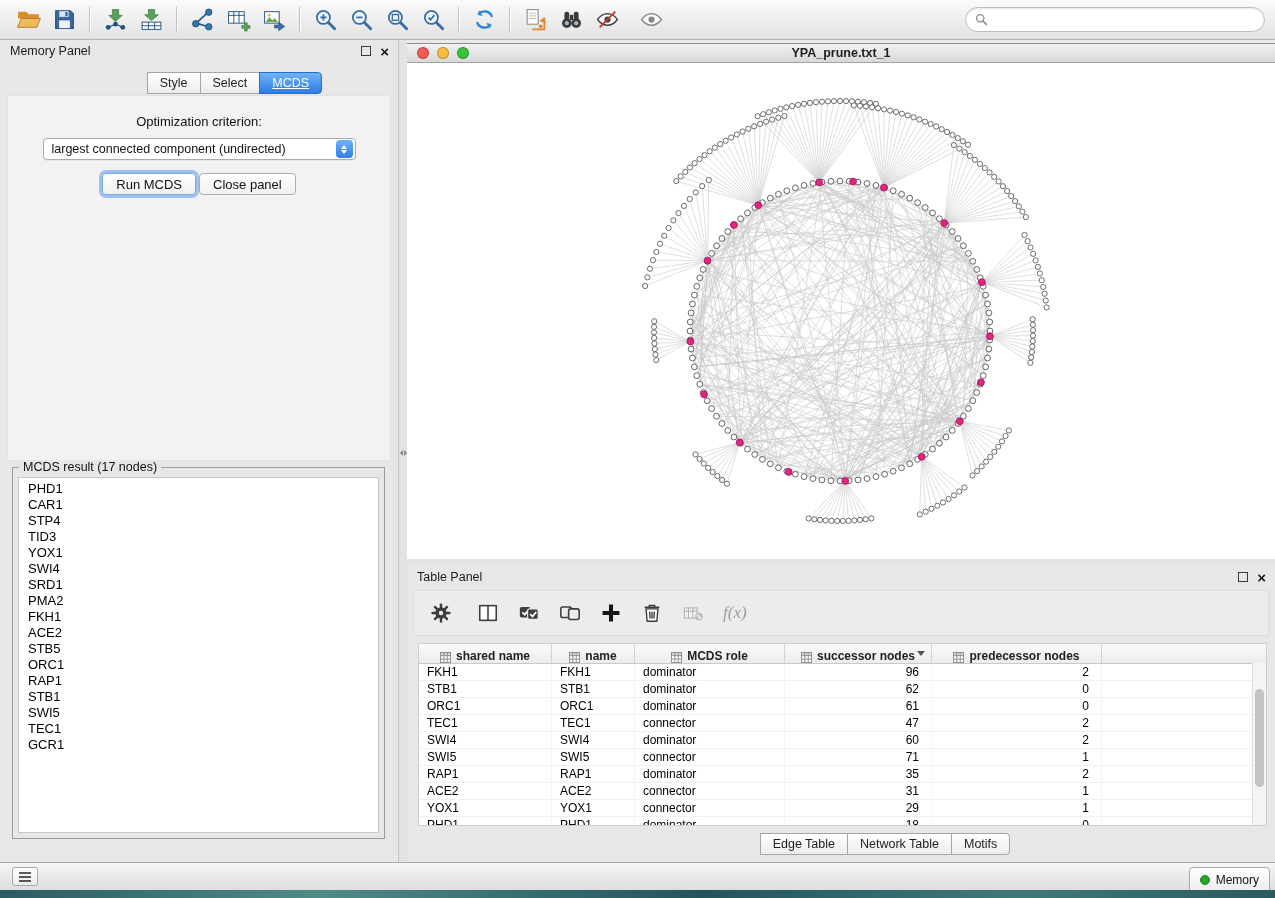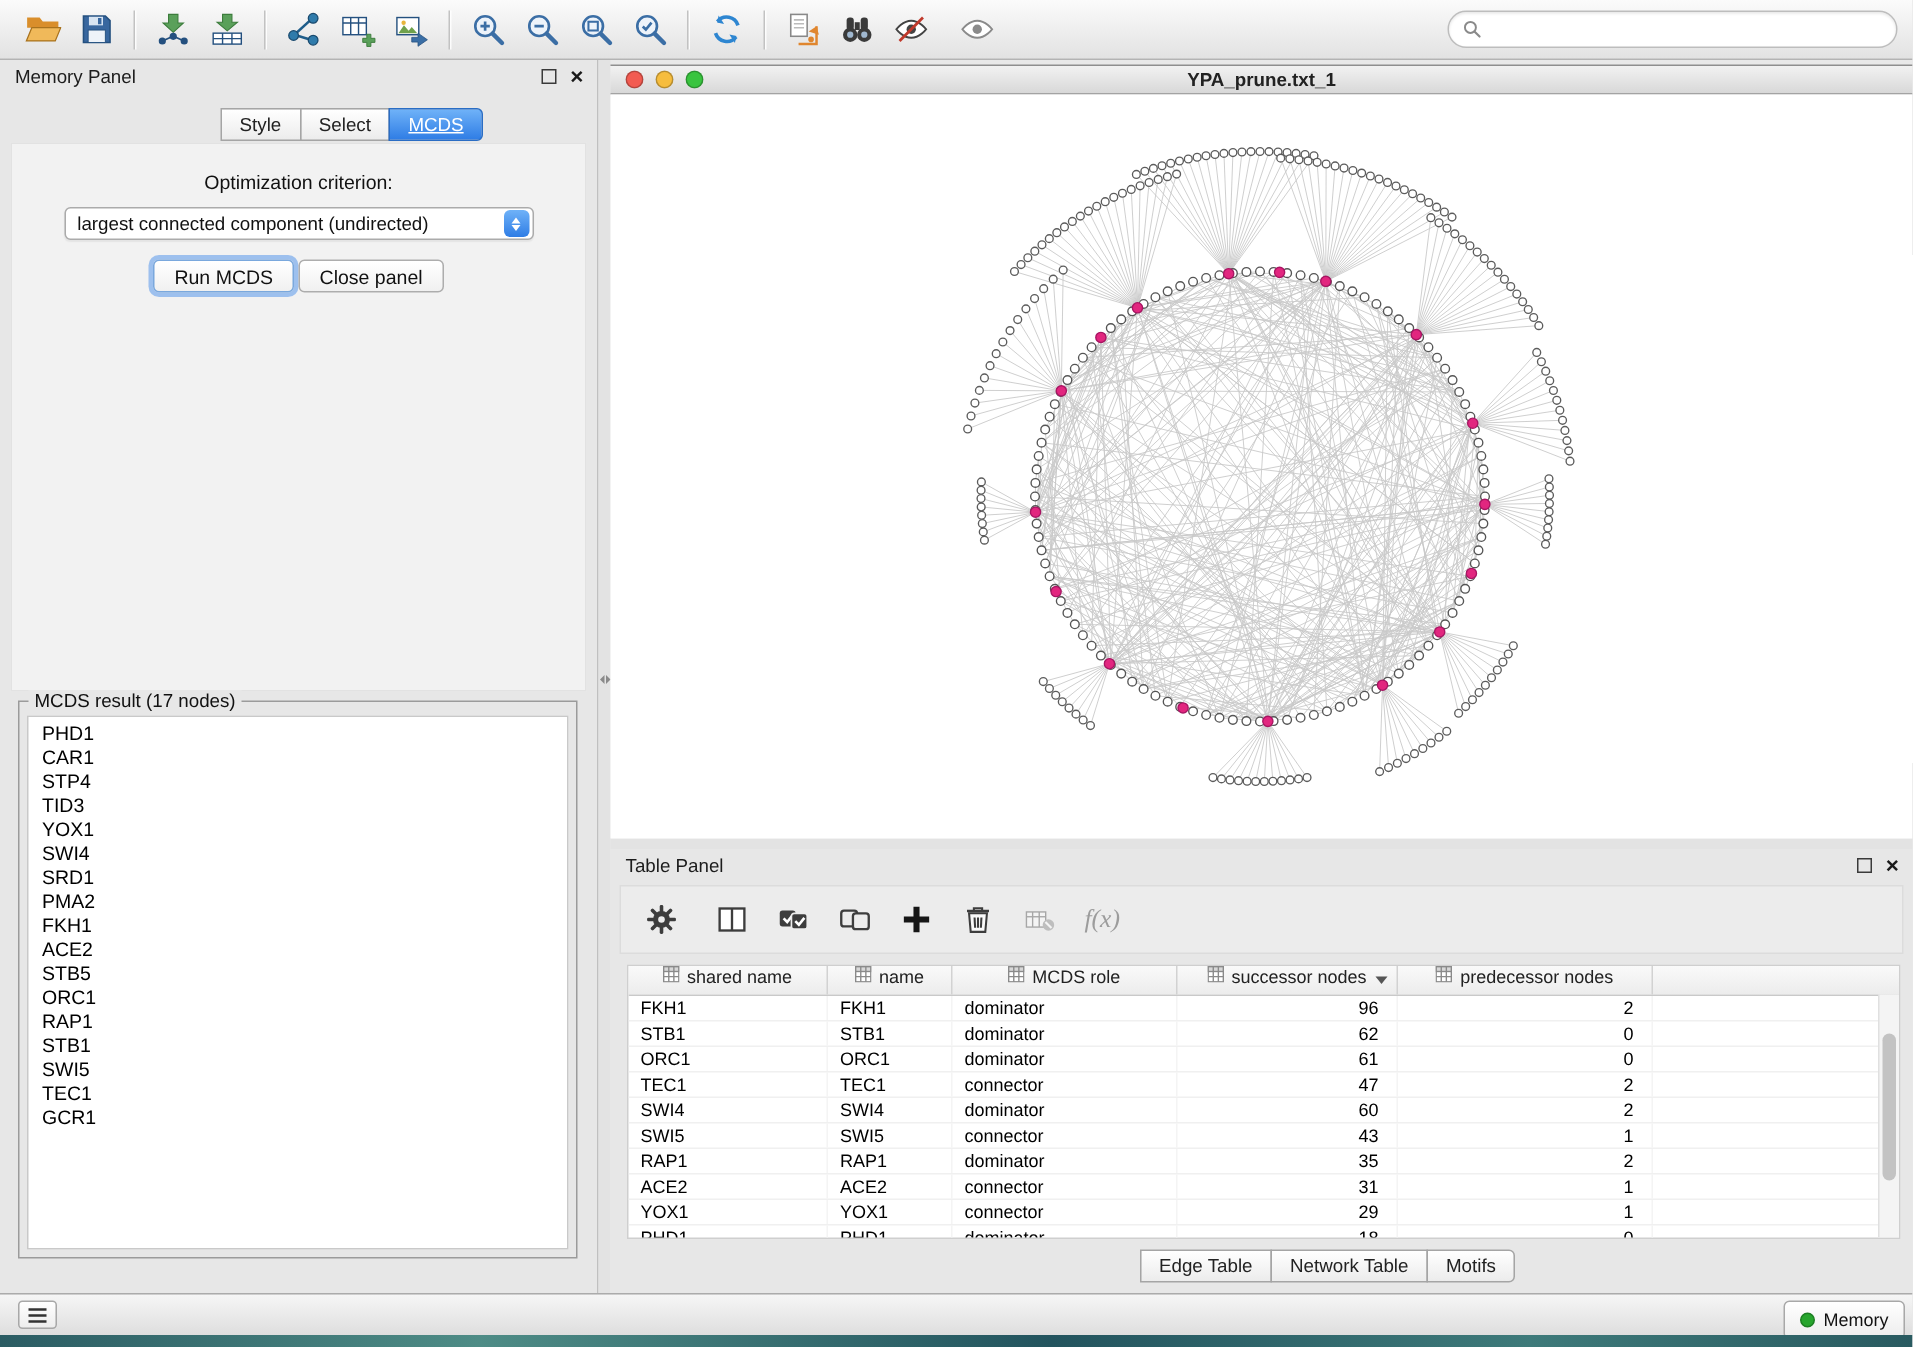--- a/index.html
+++ b/index.html
@@ -73,22 +73,22 @@
   
   #table-panel{position:absolute;left:407px;top:566px;width:868px;bottom:36px;background:#e7e7e7;box-sizing:border-box;}
   #tp-toolbar{position:absolute;left:6px;right:6px;top:24px;height:46px;background:#ececec;border:1px solid #dcdcdc;
     display:flex;align-items:center;gap:15px;padding-left:14px;box-sizing:border-box;}
   .tp-ico{width:26px;height:26px;display:flex;align-items:center;justify-content:center;flex:none;}
   .tp-ico svg{width:22px;height:22px;}
   #fx-label{font-family:"Liberation Serif",serif;font-style:italic;font-size:17px;color:#9c9c9c;margin-left:2px;}
   #tp-table{position:absolute;left:11px;width:849px;top:77px;height:183px;background:#fff;border:1px solid #cfcfcf;
     box-sizing:border-box;overflow:hidden;}
   #tp-header{display:flex;height:19px;background:linear-gradient(#fafafa,#ececec);border-bottom:1px solid #c9c9c9;}
-  .hcell{display:flex;align-items:flex-start;gap:5px;justify-content:center;font-size:12px;color:#222;
-    border-right:1px solid #d2d2d2;box-sizing:border-box;position:relative;flex:none;}
+  .hcell{display:flex;align-items:flex-end;gap:5px;justify-content:center;font-size:12px;color:#222;
+    border-right:1px solid #d2d2d2;box-sizing:border-box;position:relative;flex:none;font-weight:bold;}
   .hcell .chev{width:0;height:0;border-left:4px solid transparent;border-right:4px solid transparent;
     border-top:5px solid #555;position:absolute;right:6px;top:7px;}
   .trow{display:flex;height:16px;border-bottom:1px solid #f0f0f0;}
   .tcell{font-size:12px;color:#000;line-height:16px;box-sizing:border-box;border-right:1px solid #f4f4f4;
     white-space:nowrap;overflow:hidden;flex:none;}
   .tcell.num{text-align:right;padding-right:12px;}
   .tcell.txt{padding-left:8px;}
   #tp-scroll{position:absolute;top:19px;right:0;width:13px;bottom:0;background:#f4f4f4;border-left:1px solid #e0e0e0;}
   #tp-thumb{position:absolute;left:2px;right:2px;top:26px;height:98px;background:#c3c3c3;border-radius:5px;}
   #tp-tabs{position:absolute;left:0;right:0;top:267px;}
@@ -1305,21 +1305,21 @@
           <div class="tcell txt" style="width: 133px;">SWI4</div>
           <div class="tcell txt" style="width: 83px;">SWI4</div>
           <div class="tcell txt" style="width: 150px;">dominator</div>
           <div class="tcell num" style="width: 147px;">60</div>
           <div class="tcell num" style="width: 170px;">2</div>
         </div>
         <div class="trow">
           <div class="tcell txt" style="width: 133px;">SWI5</div>
           <div class="tcell txt" style="width: 83px;">SWI5</div>
           <div class="tcell txt" style="width: 150px;">connector</div>
-          <div class="tcell num" style="width: 147px;">43</div>
+          <div class="tcell num" style="width: 147px;">71</div>
           <div class="tcell num" style="width: 170px;">1</div>
         </div>
         <div class="trow">
           <div class="tcell txt" style="width: 133px;">RAP1</div>
           <div class="tcell txt" style="width: 83px;">RAP1</div>
           <div class="tcell txt" style="width: 150px;">dominator</div>
           <div class="tcell num" style="width: 147px;">35</div>
           <div class="tcell num" style="width: 170px;">2</div>
         </div>
         <div class="trow">

